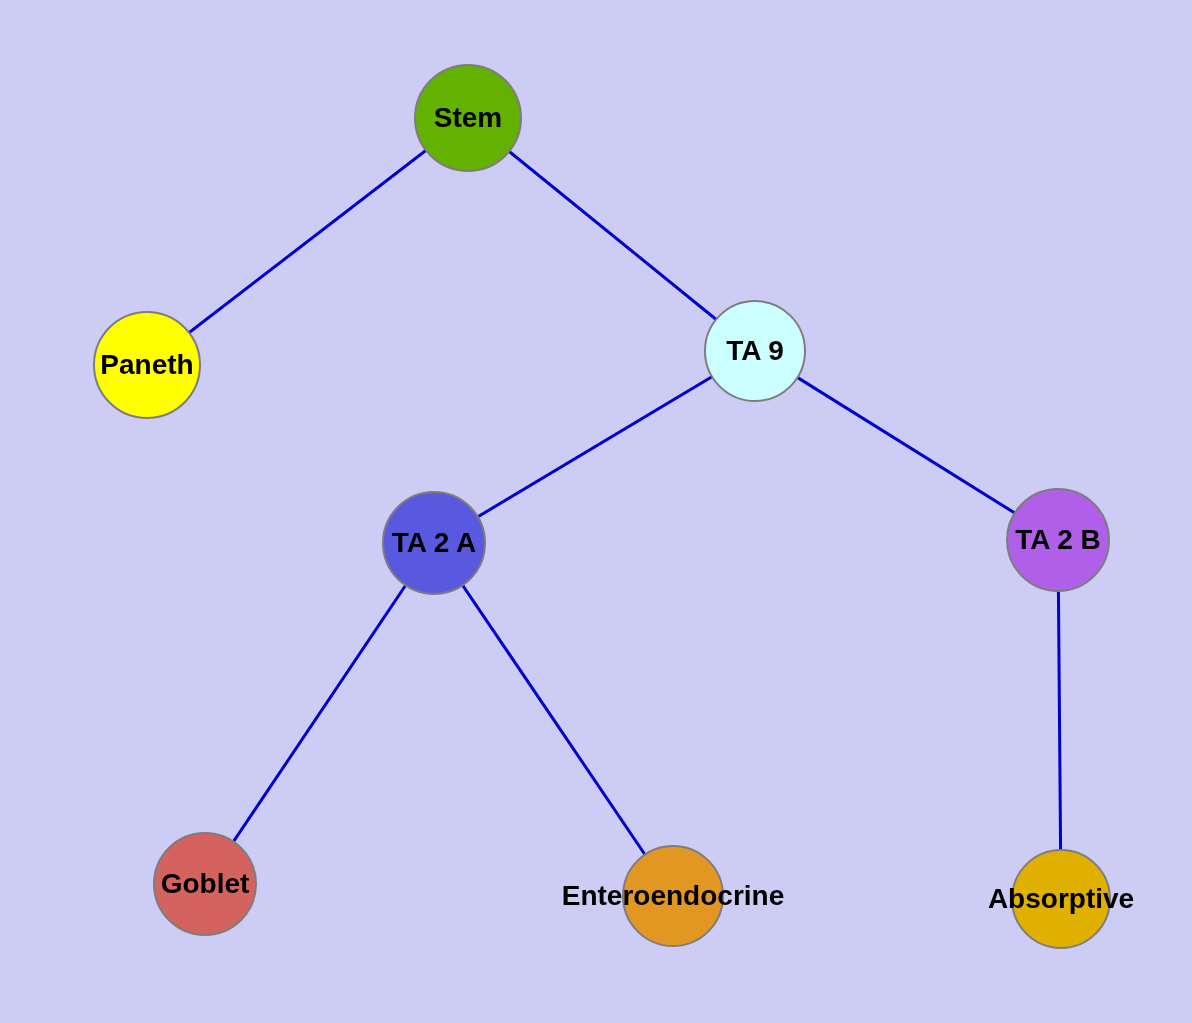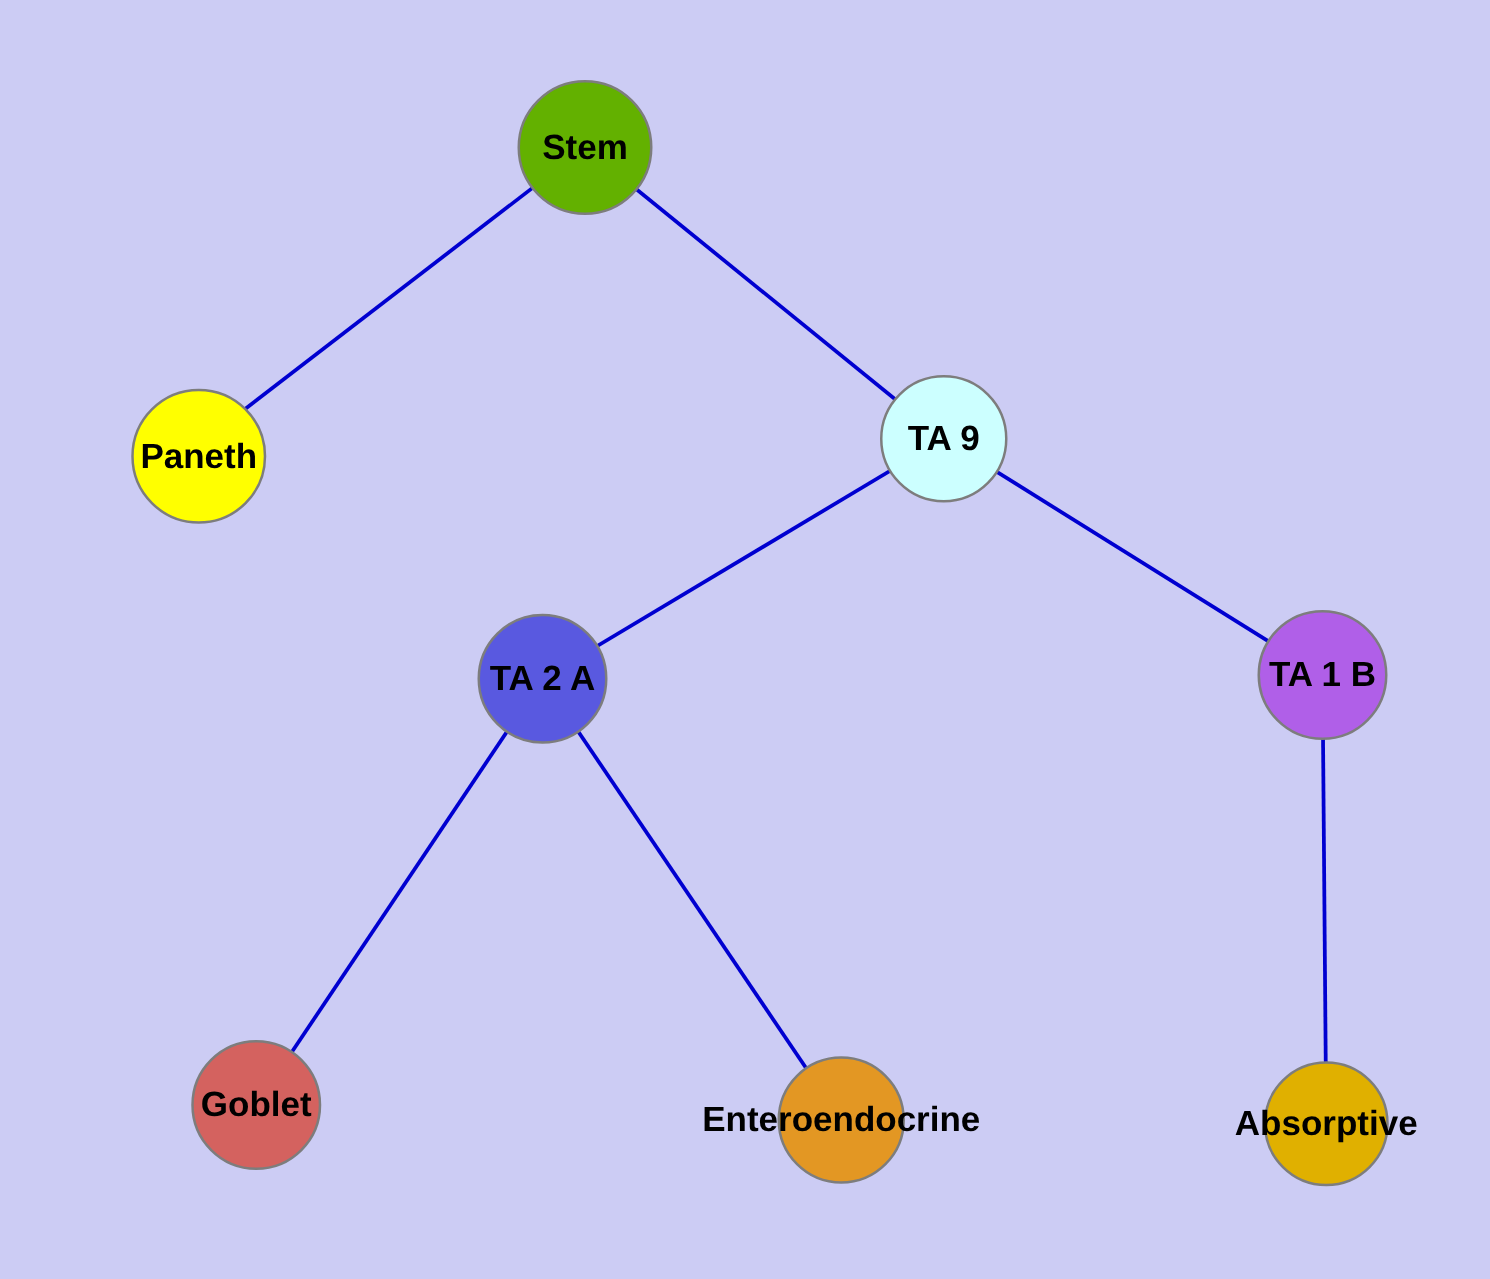--- a/index.html
+++ b/index.html
@@ -49,31 +49,31 @@
       <line x1="468" y1="118" x2="755" y2="351" stroke="#0000d0" stroke-width="3"></line>
       <line x1="755" y1="351" x2="434" y2="543" stroke="#0000d0" stroke-width="3"></line>
       <line x1="755" y1="351" x2="1058" y2="540" stroke="#0000d0" stroke-width="3"></line>
       <line x1="434" y1="543" x2="205" y2="884" stroke="#0000d0" stroke-width="3"></line>
       <line x1="434" y1="543" x2="673" y2="896" stroke="#0000d0" stroke-width="3"></line>
       <line x1="1058" y1="540" x2="1061" y2="899" stroke="#0000d0" stroke-width="3"></line>
     </svg>
 <div class="node" style="left: 414px; top: 64px; width: 108px; height: 108px; background: rgb(99, 177, 0); border-color: rgb(125, 125, 125);">
       <span class="node-label">Stem</span>
     </div>
-    <div class="node" style="left: 93px; top: 311px; width: 108px; height: 108px; background: rgb(255, 255, 0); border-color: rgb(125, 125, 125); margin-left: 12px;">
+    <div class="node" style="left: 93px; top: 311px; width: 108px; height: 108px; background: rgb(255, 255, 0); border-color: rgb(125, 125, 125);">
       <span class="node-label">Paneth</span>
     </div>
     <div class="node" style="left: 704px; top: 300px; width: 102px; height: 102px; background: rgb(204, 255, 255); border-color: rgb(125, 125, 125);">
       <span class="node-label">TA 9</span>
     </div>
     <div class="node" style="left: 382px; top: 491px; width: 104px; height: 104px; background: rgb(89, 89, 224); border-color: rgb(125, 125, 125);">
       <span class="node-label">TA 2 A</span>
     </div>
     <div class="node" style="left: 1006px; top: 488px; width: 104px; height: 104px; background: rgb(176, 95, 232); border-color: rgb(125, 125, 125);">
-      <span class="node-label">TA 1 B</span>
+      <span class="node-label">TA 2 B</span>
     </div>
     <div class="node" style="left: 153px; top: 832px; width: 104px; height: 104px; background: rgb(212, 98, 95); border-color: rgb(125, 125, 125);">
       <span class="node-label">Goblet</span>
     </div>
     <div class="node" style="left: 1011px; top: 849px; width: 100px; height: 100px; background: rgb(224, 176, 0); border-color: rgb(125, 125, 125);">
       <span class="node-label">Absorptive</span>
     </div>
     <div class="node" style="left: 622px; top: 845px; width: 102px; height: 102px; background: rgb(227, 151, 35); border-color: rgb(125, 125, 125);">
       <span class="node-label">Enteroendocrine</span>
     </div>

